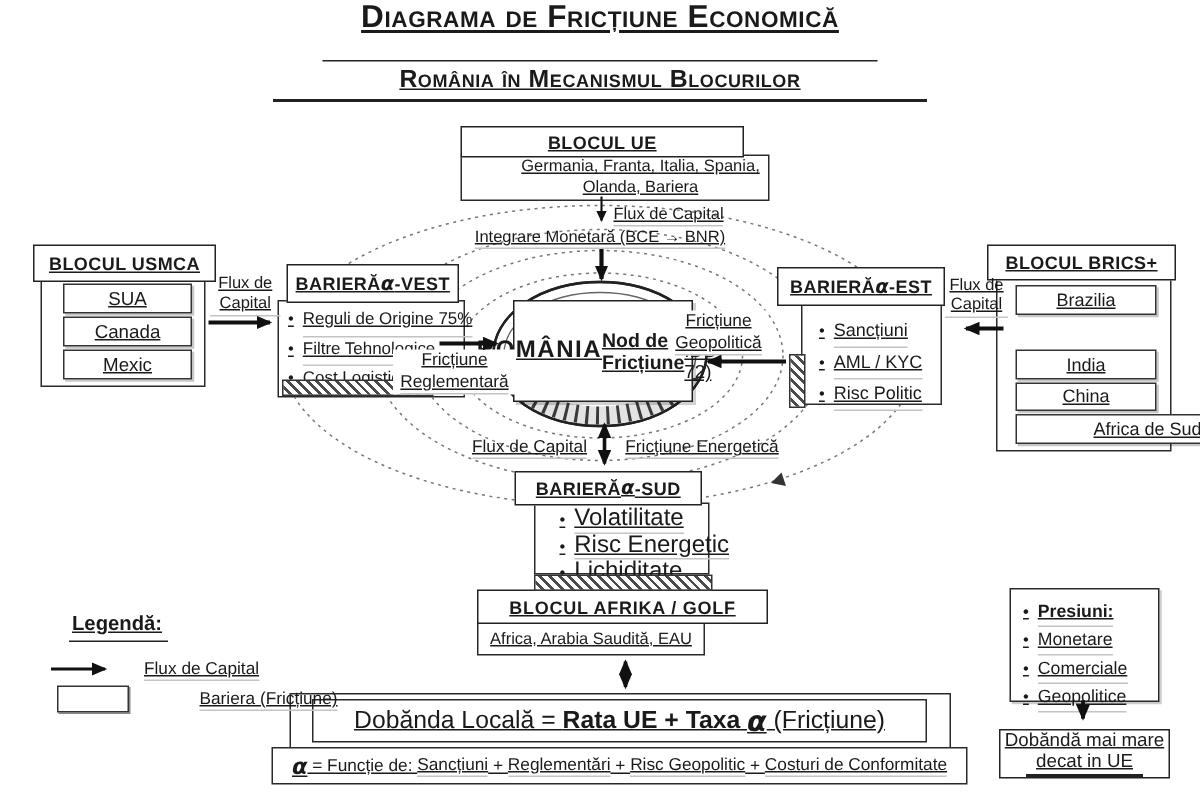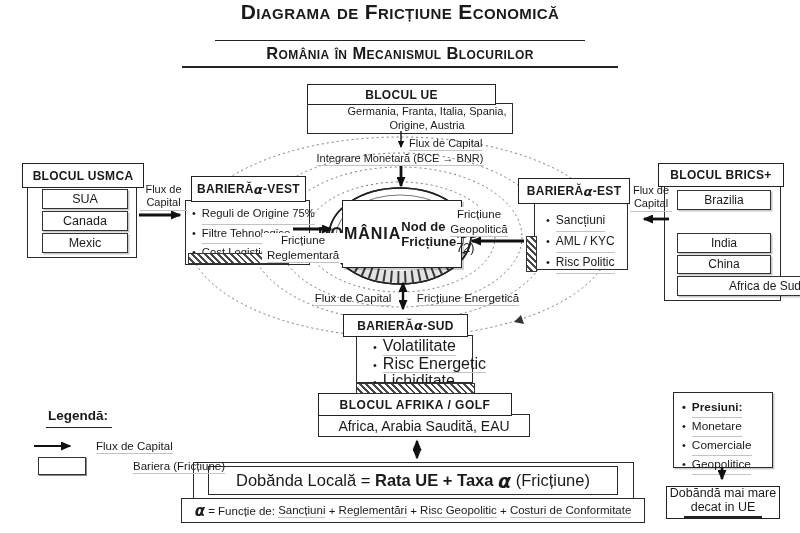--- a/index.html
+++ b/index.html
@@ -1,18 +1,18 @@
 <!DOCTYPE html>
 <html><head>
 <meta charset="utf-8">
 <style>
   html,body{margin:0;padding:0;background:#fff;}
   .stage{position:relative;width:800px;height:533px;background:#fff;overflow:hidden;
          font-family:"Liberation Sans","DejaVu Sans",sans-serif;color:#1a1a1a;}
-  .abs{position:absolute;}
+  .abs{position:absolute;text-decoration:underline;}
   svg.layer{position:absolute;left:0;top:0;pointer-events:none;}
   #bg{z-index:1;} #fg{z-index:8;}
   .sc{font-variant:small-caps;}
   .hdr{border:1.4px solid #222;background:#fff;font-weight:bold;display:flex;align-items:center;
        justify-content:center;font-size:12px;letter-spacing:.3px;z-index:4;white-space:nowrap;}
   .bx{border:1.3px solid #2a2a2a;background:#fff;z-index:3;box-sizing:border-box;}
   .item{border:1px solid #333;background:#fff;display:flex;align-items:center;justify-content:center;
         font-size:12.5px;box-shadow:1.5px 1.5px 0 rgba(0,0,0,.22);z-index:4;white-space:nowrap;}
   .lbl{font-size:11px;line-height:13px;z-index:6;color:#191919;white-space:nowrap;}
   .ul{border-bottom:1px solid #c3c3c3;padding-bottom:1px;}
@@ -54,21 +54,21 @@
   <div class="abs sc" style="left:0;right:0;top:11;text-align:center;font-size:21px;font-weight:bold;letter-spacing:.4px;z-index:2">Diagrama de Fricțiune Economică</div>
   <div class="abs line" style="left:50%;transform:translateX(-50%);top:40px;width:370px;height:1.4px;"></div>
   <div class="abs sc" style="left:0;right:0;top:44px;text-align:center;font-size:16.5px;font-weight:bold;letter-spacing:.4px;z-index:2">România în Mecanismul Blocurilor</div>
   <div class="abs line" style="left:50%;transform:translateX(-50%);top:66px;width:436px;height:2px;"></div>
 
   <div class="abs hdr" style="left:307px;top:84px;width:187px;height:19px;">
     <span>BLOCUL UE</span>
     </div>
   <div class="abs bx ctr" style="left:307px;top:103px;width:206px;height:31px;flex-direction:column;font-size:11px;line-height:13.5px;padding-left:34px;">
     <span>Germania, Franta, Italia, Spania,</span>
-    <span>Origine, Austria</span>
+    <span>Olanda, Bariera</span>
   </div>
   <div class="abs lbl" style="left:409px;top:137px;"><span class="ul">Flux de Capital</span></div>
   <div class="abs lbl" style="left:50%;transform:translateX(-50%);top:152px;font-size:11px;"><span class="ul">Integrare Monetară (BCE → BNR)</span></div>
 
   <div class="abs bx" style="left:27px;top:167px;width:110px;height:91px;"></div>
   <div class="abs hdr" style="left:22px;top:163px;width:120px;height:23px;">
     <span>BLOCUL USMCA</span>
     </div>
   <div class="abs item" style="left:42px;top:189px;width:84px;height:18px;">SUA</div>
   <div class="abs item" style="left:42px;top:211px;width:84px;height:18px;">Canada</div>
@@ -171,21 +171,21 @@
     <div class="bul" style="line-height:15.5px;">
         <span class="dot">•</span>
         <span class="ul">Lichiditate</span>
       </div>
   </div>
   <div class="abs hatch" style="left:356px;top:383px;width:117px;height:9px;"></div>
 
   <div class="abs hdr" style="left:318px;top:393px;width:192px;height:21px;letter-spacing:.5px;">
     <span>BLOCUL AFRIKA / GOLF</span>
     </div>
-  <div class="abs bx ctr" style="left:318px;top:414px;width:212px;height:23px;font-size:14px;">
+  <div class="abs bx ctr" style="left:318px;top:414px;width:152px;height:23px;font-size:11px;">
     <span>Africa, Arabia Saudită, EAU</span>
     </div>
 
   <div class="abs bx" style="left:193px;top:462px;width:441px;height:37px;z-index:2;"></div>
   <div class="abs bx ctr" style="left:208px;top:466px;width:410px;height:29px;z-index:3;font-size:16.5px;white-space:pre;">
     <span>Dobănda Locală = </span><span style="font-weight:bold">Rata UE + Taxa </span><span class="alpha" style="font-weight:bold;font-size:19px;">α</span><span> (Fricțiune)</span>
   </div>
   <div class="abs bx ctr" style="left:181px;top:498px;width:464px;height:25px;z-index:4;font-size:11.5px;white-space:pre;">
     <span class="alpha" style="font-weight:bold;font-size:15px;">α</span><span> = Funcție de: </span><span class="ul">Sancțiuni</span><span> + </span><span class="ul">Reglementări</span><span> + </span><span class="ul">Risc Geopolitic</span><span> + </span><span class="ul">Costuri de Conformitate</span>
   </div>

